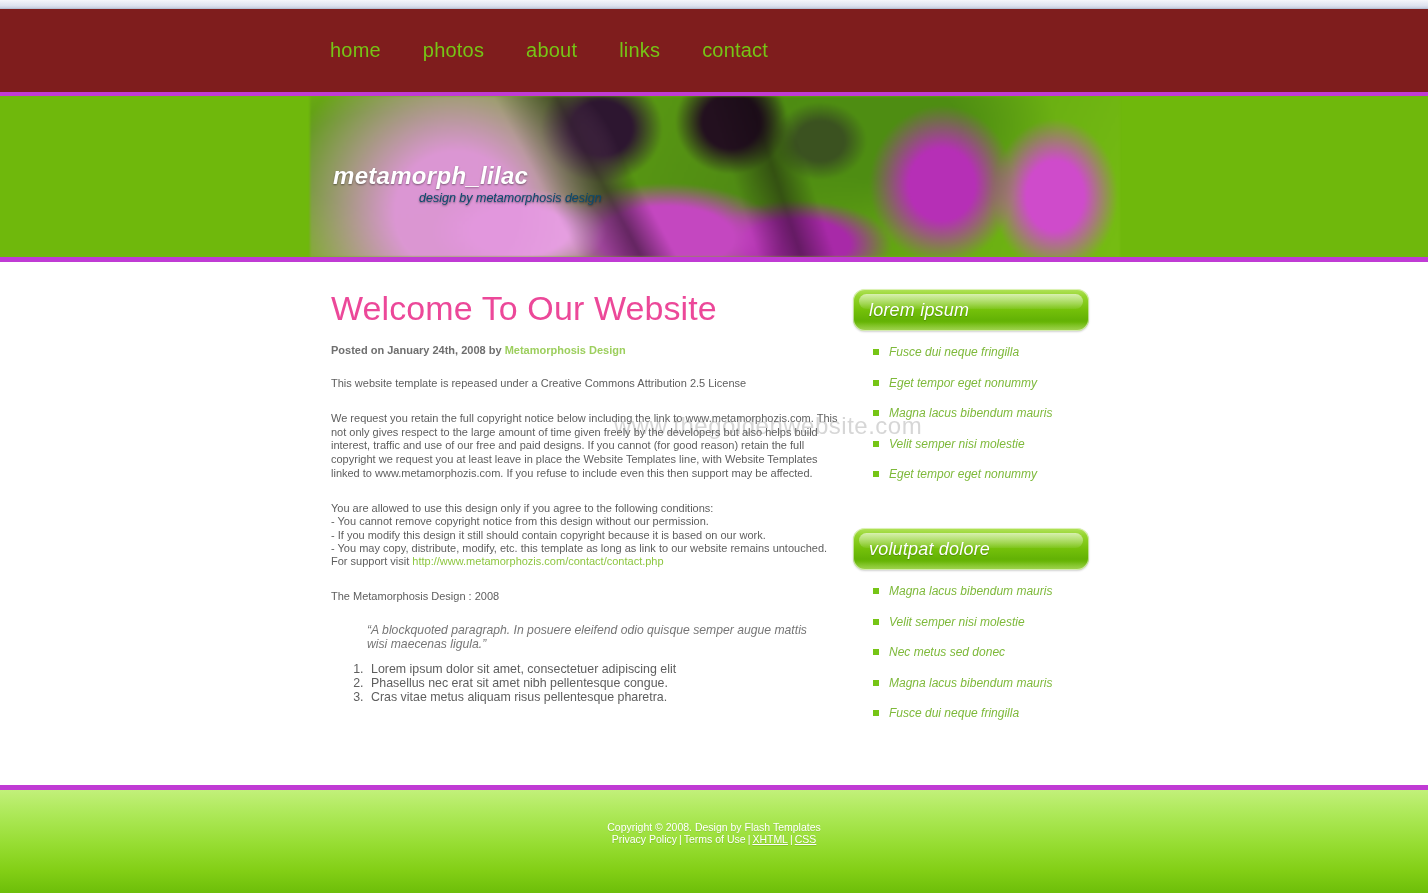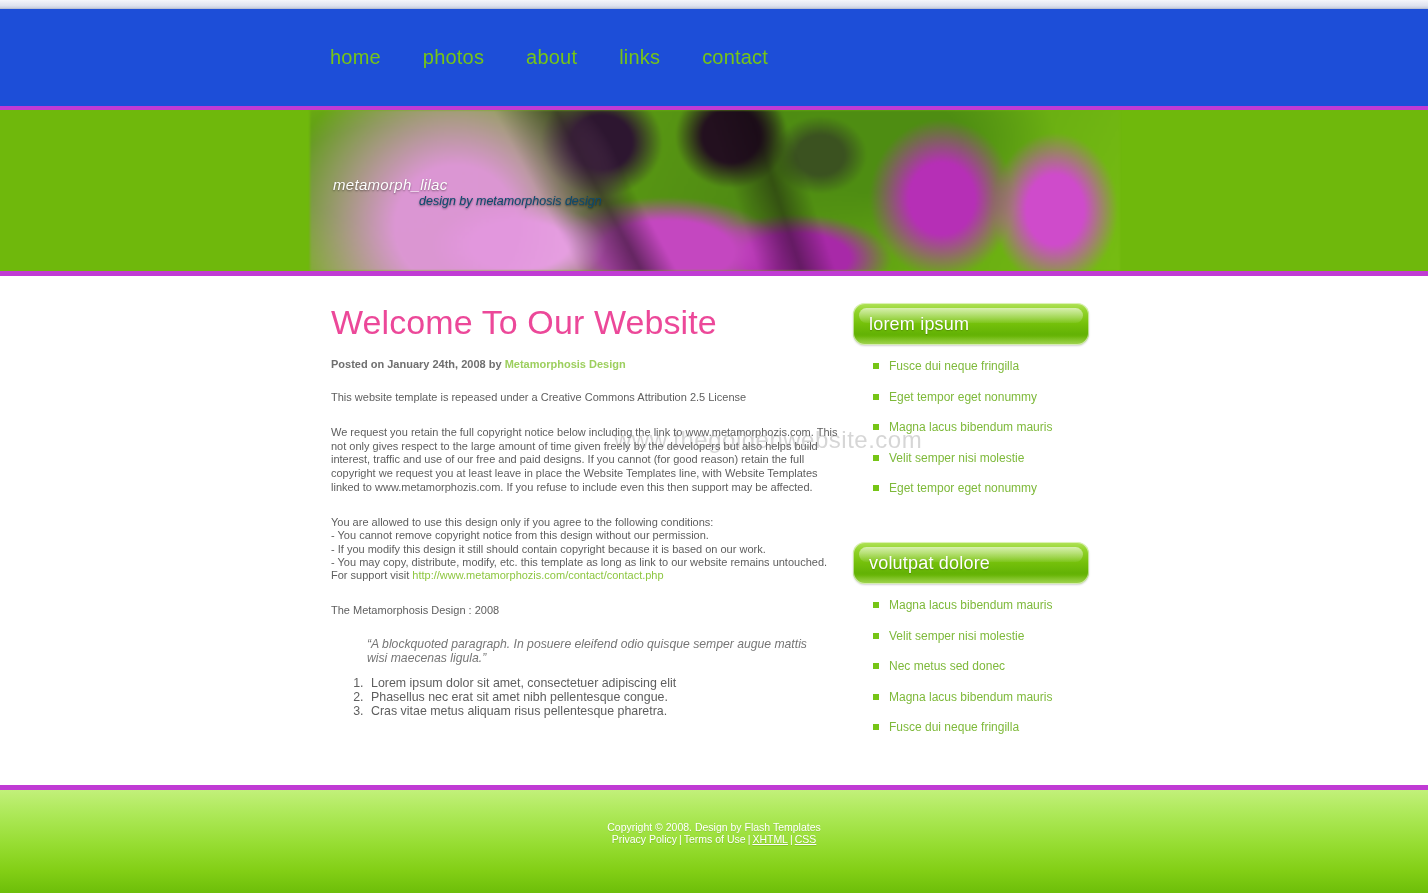--- a/index.html
+++ b/index.html
@@ -14,22 +14,22 @@
 
   
   .top-strip{
     height:9px; width:100%;
     background:linear-gradient(to bottom,#f4f5fa 0%,#e6e9f3 45%,#dfe3ef 70%,#c9cfe0 100%);
     border-bottom:1px solid #b9c0d4;
   }
 
   
   .navbar{
-    height:97px; width:100%;
-    background:#1d4ed8;
+    height:83px; width:100%;
+    background:#7f1d1d;
     display:flex; align-items:center;
   }
   .nav-list{
     display:flex; align-items:center;
     margin:0; padding:0 0 0 330px; list-style:none;
     gap:0;
   }
   .nav-item{
     color:#76c516;
     font-size:20px;
@@ -75,21 +75,21 @@
     background:
       linear-gradient(62deg, rgba(20,10,18,0) 30%, rgba(22,10,20,.55) 37%, rgba(22,10,20,0) 41%),
       linear-gradient(72deg, rgba(20,10,18,0) 52%, rgba(18,8,16,.45) 57%, rgba(18,8,16,0) 61%);
   }
   .banner-title-block{
     position:absolute; left:333px; top:66px;
     z-index:4;
   }
   .banner-title{
     margin:0;
-    font-size:15px; font-weight:normal; font-style:italic;
+    font-size:24px; font-weight:bold; font-style:italic;
     color:#ffffff;
     letter-spacing:.3px;
     text-shadow:0 1px 2px rgba(0,0,0,.45);
   }
   .banner-sub{
     margin:1px 0 0 0;
     padding-left:86px;
     font-size:12.5px; font-style:italic;
     color:#0c4a6e;
     text-shadow:0 1px 2px rgba(0,0,0,.5);
@@ -158,21 +158,21 @@
     left:283px; top:150px;
     font-size:24px;
     color:rgba(120,120,120,.30);
     letter-spacing:.5px;
     white-space:nowrap;
     pointer-events:none;
     z-index:3;
   }
 
   
-  .widget{ margin-bottom:0; }
+  .widget{ margin-bottom:0;font-style:italic; }
   .widget + .widget{ margin-top:47px; }
   .widget-head{
     position:relative;
     width:236px; height:42px;
     border-radius:12px;
     background:linear-gradient(to bottom,#b3e35c 0%,#93d42c 18%,#74c00a 50%,#63b205 74%,#7cc40d 100%);
     box-shadow:inset 0 0 0 1px rgba(255,255,255,.55), 0 1px 2px rgba(0,0,0,.18);
     display:flex; align-items:center;
     overflow:hidden;
   }

